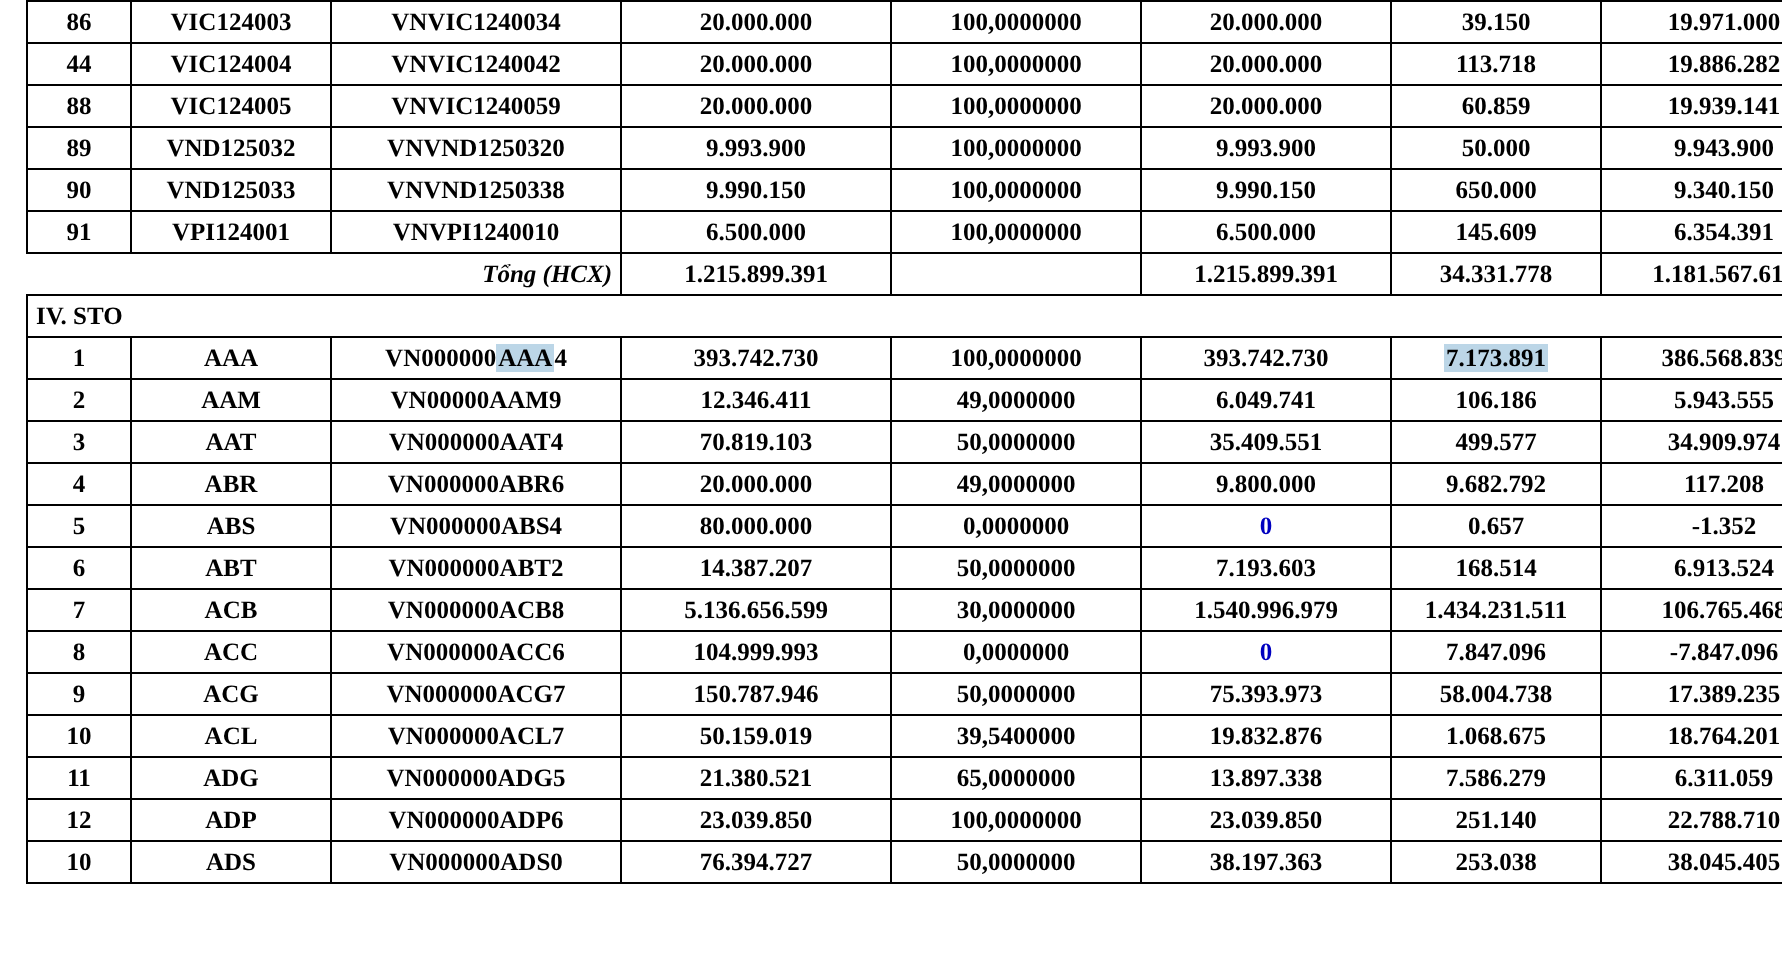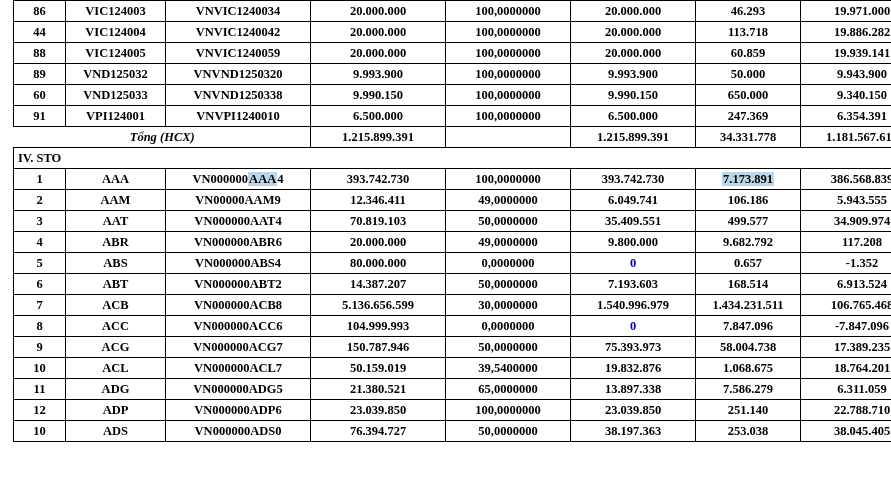--- a/index.html
+++ b/index.html
@@ -45,21 +45,21 @@
   col.c5 { width: 125px; }
   col.c6 { width: 105px; }
   col.c7 { width: 123px; }
 
   .t-center { text-align: center; }
 
   
   .row-total td {
   }
   .row-total td.label {
-    text-align: center;
+    text-align: right;
     font-style: italic;
     padding-left: 5px;
     margin-top: 40px;
   }
   
   .row-section td {
     border-left: 1px solid #000;
     border-right: 1px solid #000;
     border-top: 1px solid #000;
     border-bottom: 1px solid #000;
@@ -95,21 +95,21 @@
     </colgroup>
     <tbody>
 
       <tr>
         <td class="t-center">86</td>
         <td class="t-center">VIC124003</td>
         <td class="t-center">VNVIC1240034</td>
         <td class="t-center">20.000.000</td>
         <td class="t-center">100,0000000</td>
         <td class="t-center">20.000.000</td>
-        <td class="t-center">46.293</td>
+        <td class="t-center">39.150</td>
         <td class="t-center">19.971.000</td>
       </tr>
       <tr>
         <td class="t-center">44</td>
         <td class="t-center">VIC124004</td>
         <td class="t-center">VNVIC1240042</td>
         <td class="t-center">20.000.000</td>
         <td class="t-center">100,0000000</td>
         <td class="t-center">20.000.000</td>
         <td class="t-center">113.718</td>
@@ -129,37 +129,37 @@
         <td class="t-center">89</td>
         <td class="t-center">VND125032</td>
         <td class="t-center">VNVND1250320</td>
         <td class="t-center">9.993.900</td>
         <td class="t-center">100,0000000</td>
         <td class="t-center">9.993.900</td>
         <td class="t-center">50.000</td>
         <td class="t-center">9.943.900</td>
       </tr>
       <tr>
-        <td class="t-center">60</td>
+        <td class="t-center">90</td>
         <td class="t-center">VND125033</td>
         <td class="t-center">VNVND1250338</td>
         <td class="t-center">9.990.150</td>
         <td class="t-center">100,0000000</td>
         <td class="t-center">9.990.150</td>
         <td class="t-center">650.000</td>
         <td class="t-center">9.340.150</td>
       </tr>
       <tr>
         <td class="t-center">91</td>
         <td class="t-center">VPI124001</td>
         <td class="t-center">VNVPI1240010</td>
         <td class="t-center">6.500.000</td>
         <td class="t-center">100,0000000</td>
         <td class="t-center">6.500.000</td>
-        <td class="t-center">247.369</td>
+        <td class="t-center">145.609</td>
         <td class="t-center">6.354.391</td>
       </tr>
 
       <tr class="row-total">
         <td class="label no-border-v nb-left" colspan="3">Tổng (HCX)</td>
         <td class="t-center">1.215.899.391</td>
         <td class="t-center"></td>
         <td class="t-center">1.215.899.391</td>
         <td class="t-center">34.331.778</td>
         <td class="t-center">1.181.567.613</td>

